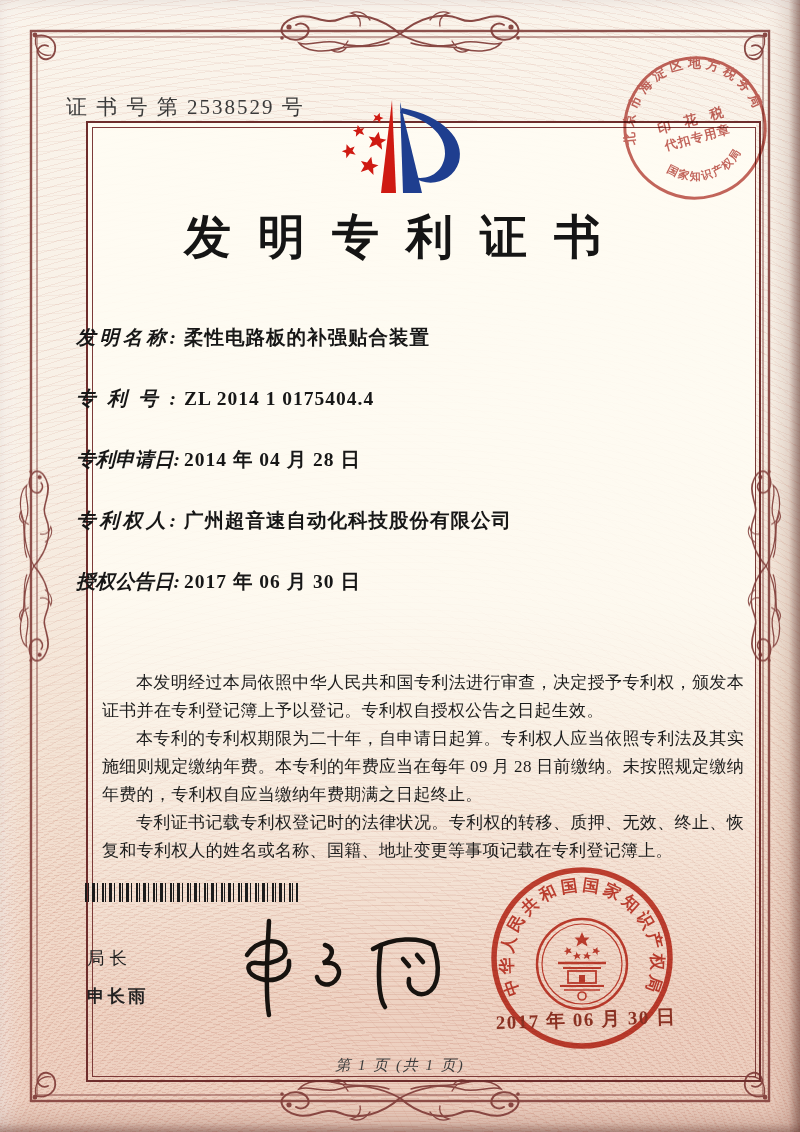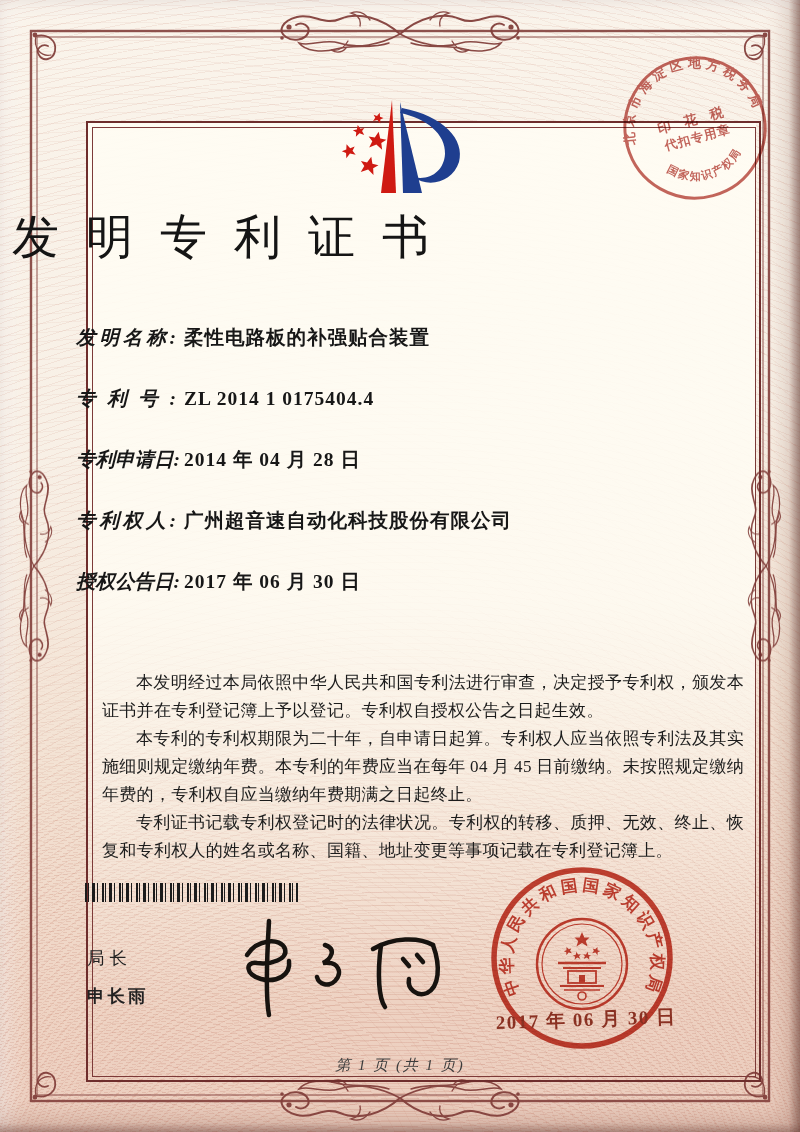--- a/index.html
+++ b/index.html
@@ -25,22 +25,22 @@
   .edge-bottom{position:absolute;left:0;right:0;bottom:0;height:9px;
     background:linear-gradient(rgba(0,0,0,0),rgba(80,36,28,.30));}
   .inner-lighten{position:absolute;left:88px;top:123px;width:668px;height:955px;
     background:linear-gradient(rgba(255,252,243,.95) 0%,rgba(255,252,243,.85) 50%,rgba(255,252,243,.25) 78%,rgba(255,252,243,0) 92%);}
   svg.layer{position:absolute;pointer-events:none;}
   .frame-outer{position:absolute;left:86px;top:121px;width:671px;height:957px;
     border:2.5px solid #6e2d2c;}
   .frame-inner{position:absolute;inset:3.5px;border:1px solid #7d3a38;}
   .cert-no{position:absolute;left:66px;top:93px;font-size:21px;letter-spacing:2px;
     font-weight:500;color:#3a3a3a;}
-  .title{position:absolute;left:0;right:0;top:206px;text-align:left;
-    font-size:47px;font-weight:400;color:#151515;letter-spacing:27px;padding-left:12px;}
+  .title{position:absolute;left:0;right:0;top:206px;text-align:center;
+    font-size:47px;font-weight:700;color:#151515;letter-spacing:27px;padding-left:12px;}
   .fields{position:absolute;left:76px;top:328px;right:90px;color:#171717;}
   .field-row{margin-bottom:41px;font-size:19.5px;line-height:20px;font-weight:600;white-space:nowrap;}
   .field-label{display:inline-block;width:100px;text-align:justify;text-align-last:justify;font-style:italic;}
   .field-value{margin-left:8px;letter-spacing:1px;}
   .paras{position:absolute;left:102px;top:669px;width:642px;font-size:17px;
     line-height:28px;color:#1c1c1c;text-align:justify;letter-spacing:.3px;}
   .paras p{margin:0;text-indent:2em;}
   .barcode{position:absolute;left:85px;top:883px;width:213px;height:19px;
     background:repeating-linear-gradient(90deg,#1c1c1c 0 2px,rgba(0,0,0,0) 2px 3px,
       #1c1c1c 3px 4px,rgba(0,0,0,0) 4px 7px,#1c1c1c 7px 10px,rgba(0,0,0,0) 10px 12px,
@@ -95,20 +95,21 @@
       <use href="#corner" transform="translate(766,34) scale(-1,1)"></use>
       <use href="#corner" transform="translate(766,1098) scale(-1,-1)"></use>
       <use href="#corner" transform="translate(34,1098) scale(1,-1)"></use>
     </g>
   </svg>
 
   <div class="frame-outer">
     <div class="frame-inner"></div>
   </div>
 
+  <div class="cert-no">证 书 号 第 2538529 号</div>
 
   <svg class="layer" style="left:322px;top:96px" width="150" height="100" viewBox="0 0 150 100">
     <defs>
       <polygon id="st" points="0,-10 2.9,-3.1 9.5,-3.1 4.8,1.2 6.9,8.1 0,3.8 -6.9,8.1 -4.8,1.2 -9.5,-3.1 -2.9,-3.1"></polygon>
     </defs>
     <g fill="#cf1a12">
       <use href="#st" transform="translate(56,22) scale(.55) rotate(18)"></use>
       <use href="#st" transform="translate(37,35) scale(.62) rotate(-12)"></use>
       <use href="#st" transform="translate(55,45) scale(.95) rotate(10)"></use>
       <use href="#st" transform="translate(27,55) scale(.72) rotate(-20)"></use>
@@ -154,21 +155,21 @@
     <div class="field-row">
       <span class="field-label">专利权人:</span><span class="field-value">广州超音速自动化科技股份有限公司</span>
     </div>
     <div class="field-row">
       <span class="field-label">授权公告日:</span><span class="field-value">2017 年 06 月 30 日</span>
     </div>
   </div>
 
   <div class="paras">
     <p>本发明经过本局依照中华人民共和国专利法进行审查，决定授予专利权，颁发本证书并在专利登记簿上予以登记。专利权自授权公告之日起生效。</p>
-    <p>本专利的专利权期限为二十年，自申请日起算。专利权人应当依照专利法及其实施细则规定缴纳年费。本专利的年费应当在每年 04 月 45 日前缴纳。未按照规定缴纳年费的，专利权自应当缴纳年费期满之日起终止。</p>
+    <p>本专利的专利权期限为二十年，自申请日起算。专利权人应当依照专利法及其实施细则规定缴纳年费。本专利的年费应当在每年 09 月 28 日前缴纳。未按照规定缴纳年费的，专利权自应当缴纳年费期满之日起终止。</p>
     <p>专利证书记载专利权登记时的法律状况。专利权的转移、质押、无效、终止、恢复和专利权人的姓名或名称、国籍、地址变更等事项记载在专利登记簿上。</p>
   </div>
 
   <div class="barcode"></div>
 
   <div class="sig-title">局长</div>
   <div class="sig-name">申长雨</div>
 
   <svg class="layer" style="left:205px;top:915px" width="250" height="105" viewBox="0 0 250 105">
     <g fill="none" stroke="#17130f" stroke-width="4.5" stroke-linecap="round">

